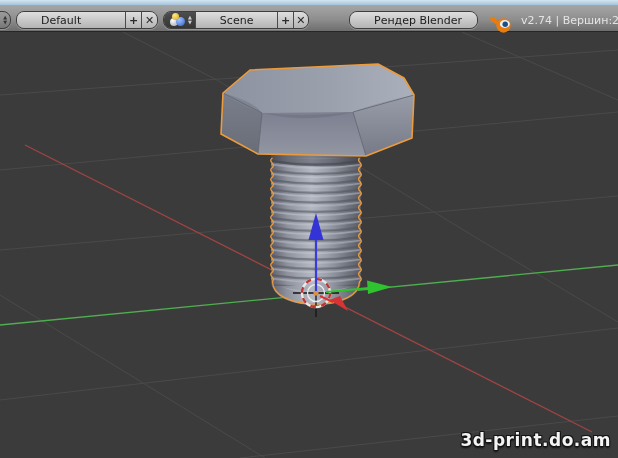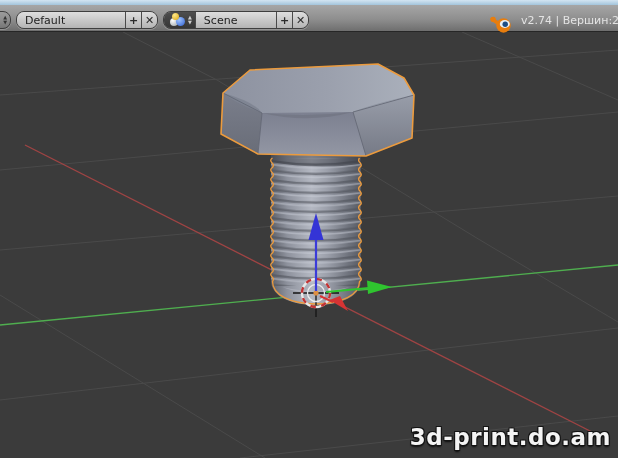--- a/index.html
+++ b/index.html
@@ -11,21 +11,21 @@
     background:linear-gradient(#d3e5f2,#a3c4db);}
   #header{position:absolute;left:0;top:5px;width:618px;height:27px;
     background:linear-gradient(#a6a6a6,#8e8e8e 55%,#6e6e6e);
     border-bottom:1px solid #262626;}
   .wgroup{position:absolute;top:6px;height:18px;display:flex;align-items:stretch;
     border:1px solid #3e3e3e;border-radius:8px;overflow:hidden;
     box-shadow:0 1px 0 rgba(255,255,255,.25);}
   .seg{display:flex;align-items:center;background:linear-gradient(#dedede,#b4b4b4);
     color:#1c1c1c;font-size:11px;}
   .seg + .seg{border-left:1px solid #4a4a4a;}
-  .seg.txt{padding:0 8px;flex:1;white-space:nowrap;}
+  .seg.txt{padding:0 24px;flex:1;white-space:nowrap;}
   .seg.btn{width:16px;justify-content:center;font-size:11px;font-weight:bold;color:#2b2b2b;cursor:default;}
   .seg.dark{background:linear-gradient(#4e4e4e,#353535);color:#ddd;}
   .arrows{display:flex;flex-direction:column;justify-content:center;line-height:4px;
     font-size:5px;color:#333;padding:0 3px;}
   .arrows.light{color:#cfcfcf;}
   .arrows span{height:5px;}
   #layout-group{left:16px;width:142px;}
   #editor-type{left:-8px;width:19px;}
   #scene-group{left:163px;width:146px;}
   #render-group{left:349px;width:129px;}
@@ -38,21 +38,21 @@
   .scene-ico{position:relative;width:16px;height:14px;margin-left:5px;}
   .scene-ico i{position:absolute;border-radius:50%;}
   .ball-gray{left:1px;top:5px;width:8px;height:8px;background:radial-gradient(circle at 35% 30%,#fff,#9aa2a8);}
   .ball-blue{left:7px;top:4px;width:9px;height:9px;background:radial-gradient(circle at 35% 30%,#9fc4ff,#2f5fd0);}
   .ball-yellow{left:3px;top:0;width:7px;height:7px;background:radial-gradient(circle at 35% 30%,#ffe98a,#d9a514);}
 
   
   #viewport-svg{position:absolute;left:0;top:0;}
 
   
-  #watermark{position:absolute;right:7px;bottom:8px;font-size:23px;font-weight:bold;
+  #watermark{position:absolute;right:7px;bottom:8px;font-size:17px;font-weight:bold;
     color:#f4f4f4;letter-spacing:.5px;
     text-shadow:-1px -1px 0 #141414,1px -1px 0 #141414,-1px 1px 0 #141414,
                  1px 1px 0 #141414,0 2px 2px rgba(0,0,0,.8);}
 </style>
 </head>
 <body>
 
 <div id="stage">
 
   <svg id="viewport-svg" width="618" height="458" viewBox="0 0 618 458">
@@ -206,20 +206,29 @@
             <span>▼</span>
         </span>
       </div>
       <div class="seg txt" style="width:104px">
         <span>Scene</span>
       </div>
       <div class="seg btn">+</div>
       <div class="seg btn">✕</div>
     </div>
 
+    <div class="wgroup" id="render-group">
+      <div class="seg txt">
+        <span>Рендер Blender</span>
+      </div>
+      <div class="arrows">
+        <span>▲</span>
+          <span>▼</span>
+      </div>
+    </div>
 
     <svg id="blender-logo" viewBox="0 0 24 18">
       <path d="M2,3 L9,8" stroke="#e87d0d" stroke-width="3.4" stroke-linecap="round"></path>
       <circle cx="3.2" cy="3.4" r="2.6" fill="#e87d0d"></circle>
       <circle cx="13.5" cy="9.5" r="7.2" fill="#e87d0d"></circle>
       <ellipse cx="14.8" cy="8" rx="5" ry="3.9" fill="#e9f0f6"></ellipse>
       <circle cx="15.2" cy="8.2" r="2.7" fill="#1d4e86"></circle>
     </svg>
 
     <div id="version-text">v2.74 | Вершин:2,503</div>

